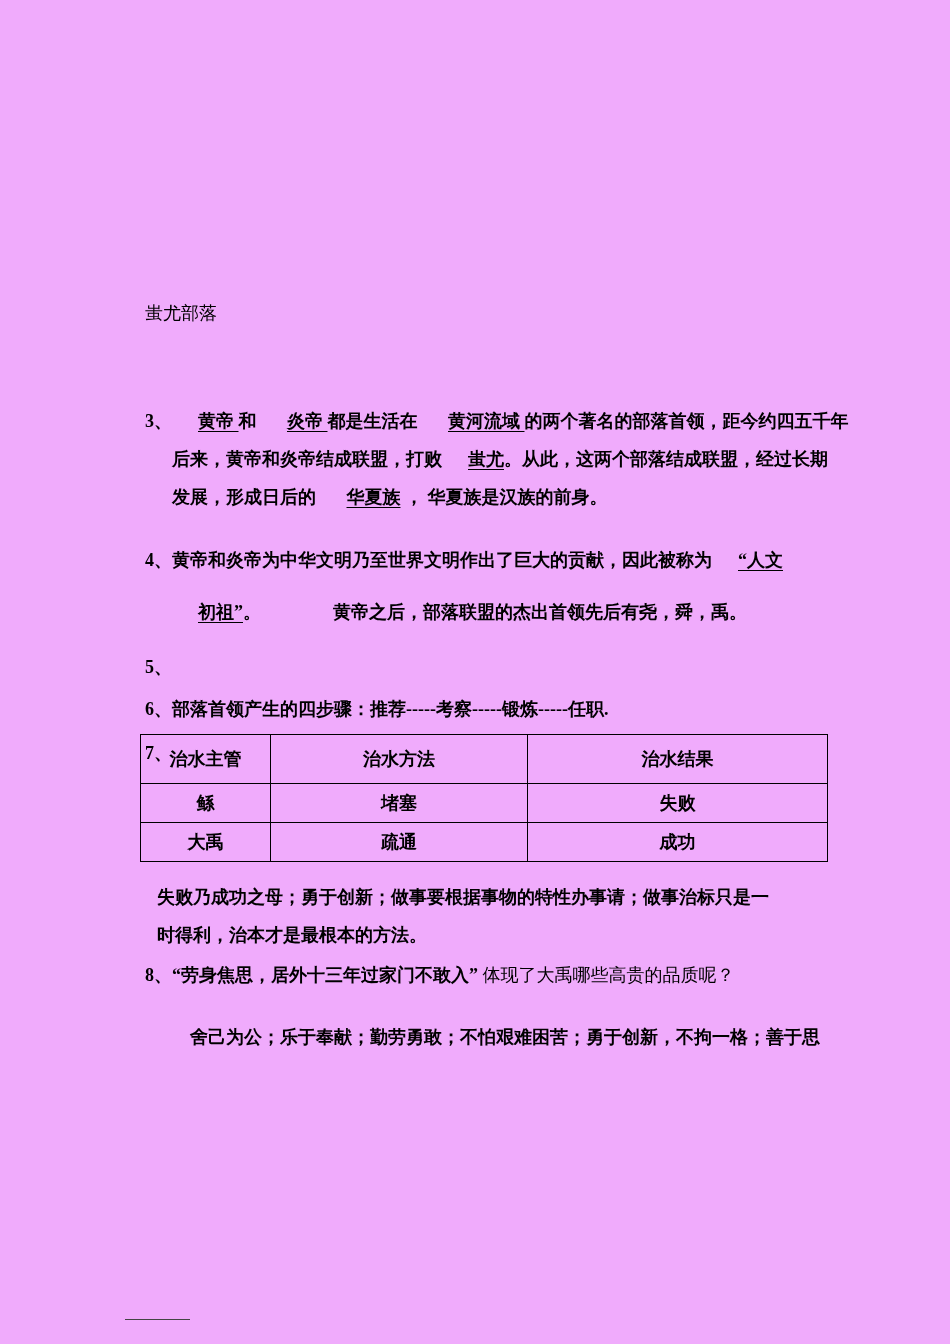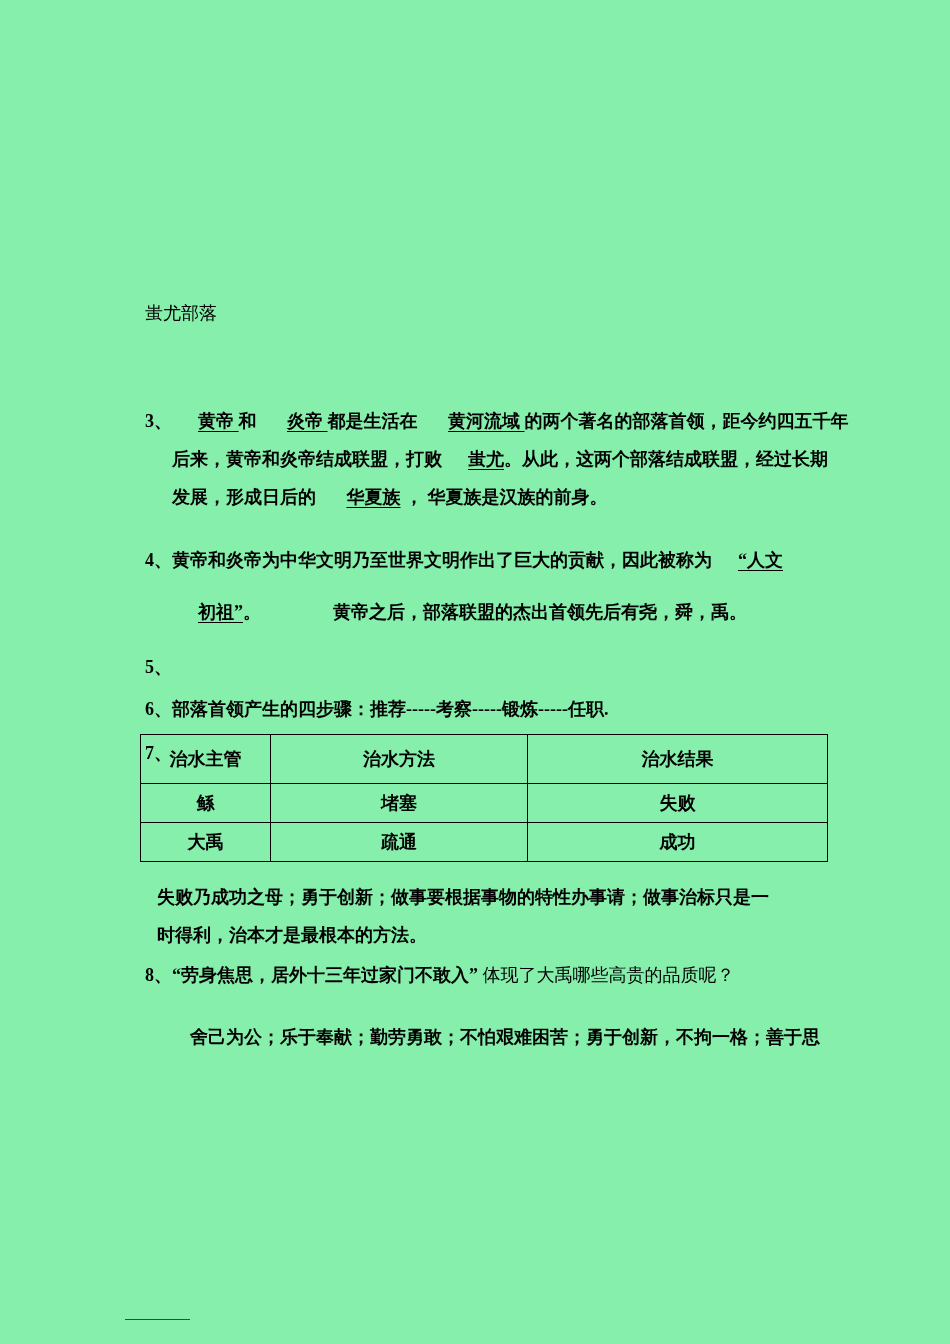--- a/index.html
+++ b/index.html
@@ -1,21 +1,21 @@
 <!DOCTYPE html>
 <html><head>
 <meta charset="utf-8">
 <style>
   * { margin: 0; padding: 0; box-sizing: border-box; }
   html, body { background: #ffffff; }
   .page {
     position: relative;
     width: 950px;
     height: 1344px;
-    background: #86efac;
+    background: #f0abfc;
     color: #000000;
     font-family: "Liberation Serif", "DejaVu Serif", serif;
     font-size: 18px;
     overflow: hidden;
   }
   .content { padding: 300px 100px 0 145px; }
   p { white-space: normal; line-height: 38px; }
   .t { white-space: pre-wrap; }
   .intro { line-height: 26px; }
   .b { font-weight: 700; }

